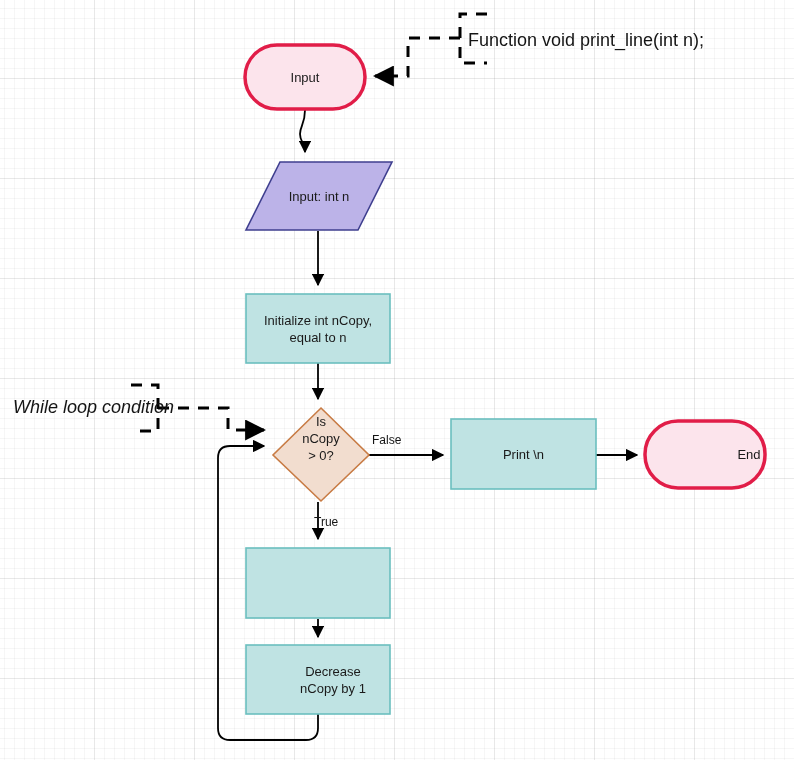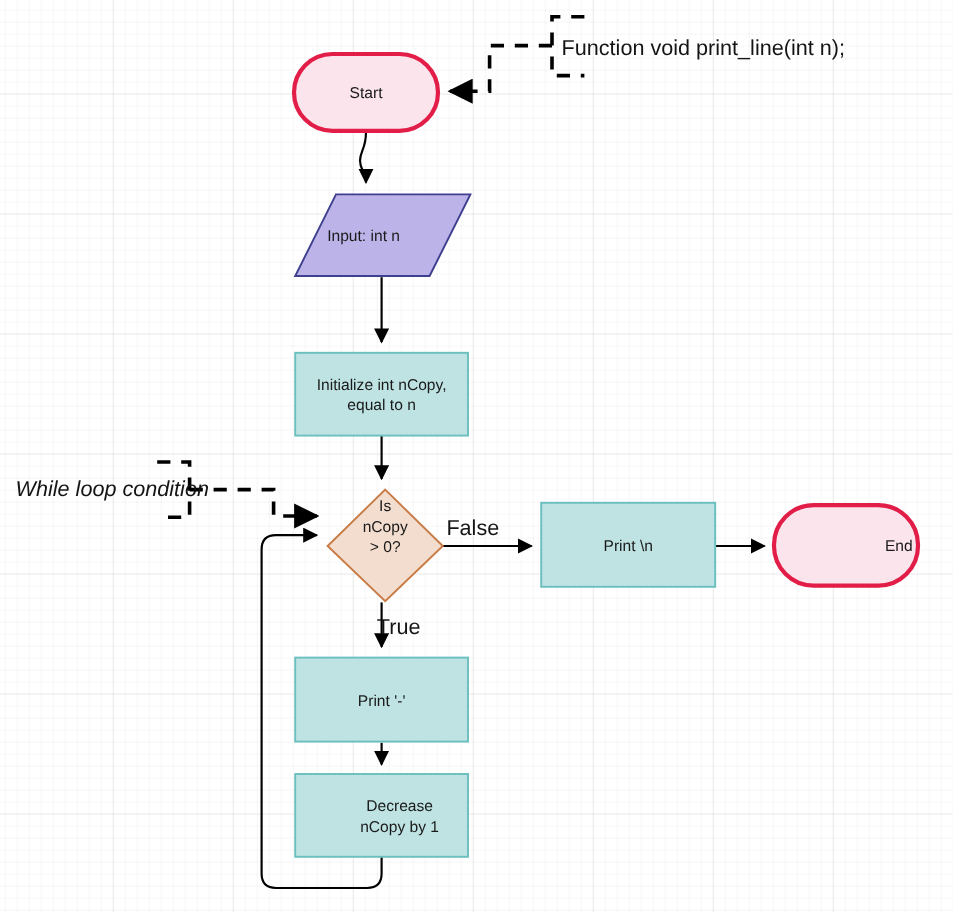--- a/index.html
+++ b/index.html
@@ -32,21 +32,21 @@
     text-align:center;
     color:#1a1a1a;
     font-size:13px;
     line-height:17px;
     pointer-events:none;
     white-space:pre-line;
   }
   .edge-label{
     position:absolute;
     color:#141414;
-    font-size:18px;
+    font-size:12px;
     line-height:15px;
     white-space:nowrap;
   }
   .note-label{
     position:absolute;
     color:#141414;
     font-size:18px;
     line-height:17px;
     white-space:nowrap;
   }
@@ -121,36 +121,35 @@
       <path d="M 487 14 L 460 14 L 460 63 L 487 63"></path>
       <path d="M 460 38 L 408 38 L 408 76 L 375 76" stroke-dasharray="11 9" marker-end="url(#arrowdash)"></path>
     </g>
 
     <g fill="none" stroke="#000000" stroke-width="3" stroke-dasharray="11 9">
       <path d="M 131 385 L 158 385 L 158 431 L 131 431"></path>
       <path d="M 158 408 L 228 408 L 228 430 L 264 430" stroke-dasharray="11 9" marker-end="url(#arrowdash)"></path>
     </g>
   </svg>
 
-  <div class="node-label" style="left:245px;top:45px;width:120px;height:64px;">Start</div>
+  <div class="node-label" style="left:245px;top:45px;width:120px;height:64px;">Input</div>
 
-  <div class="node-label" style="left:230px;top:162px;width:146px;height:68px;">Input: int n</div>
+  <div class="node-label" style="left:246px;top:162px;width:146px;height:68px;">Input: int n</div>
 
   <div class="node-label" style="left:246px;top:294px;width:144px;height:69px;">Initialize int nCopy,
 equal to n</div>
 
   <div class="node-label" style="left:273px;top:392px;width:96px;height:93px;">Is
 nCopy
 &gt; 0?</div>
 
   <div class="node-label" style="left:451px;top:419px;width:145px;height:70px;">Print \n</div>
 
   <div class="node-label" style="left:645px;top:421px;width:120px;height:67px;margin-left:44px;">End</div>
 
-  <div class="node-label" style="left:246px;top:548px;width:144px;height:70px;">Print '-'</div>
 
   <div class="node-label" style="left:246px;top:645px;width:144px;height:69px;padding-left:15px;">Decrease
 nCopy by 1</div>
 
   <div class="edge-label" style="left:372px;top:433px;">False</div>
 
   <div class="edge-label" style="left:314px;top:515px;">True</div>
 
   <div class="note-label" style="left:468px;top:32px;">Function void print_line(int n);</div>
 

